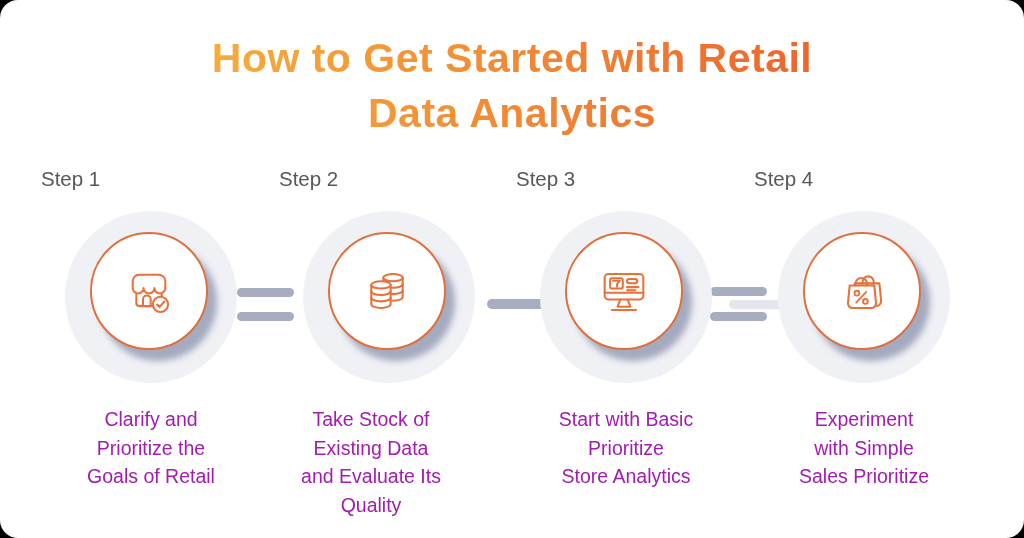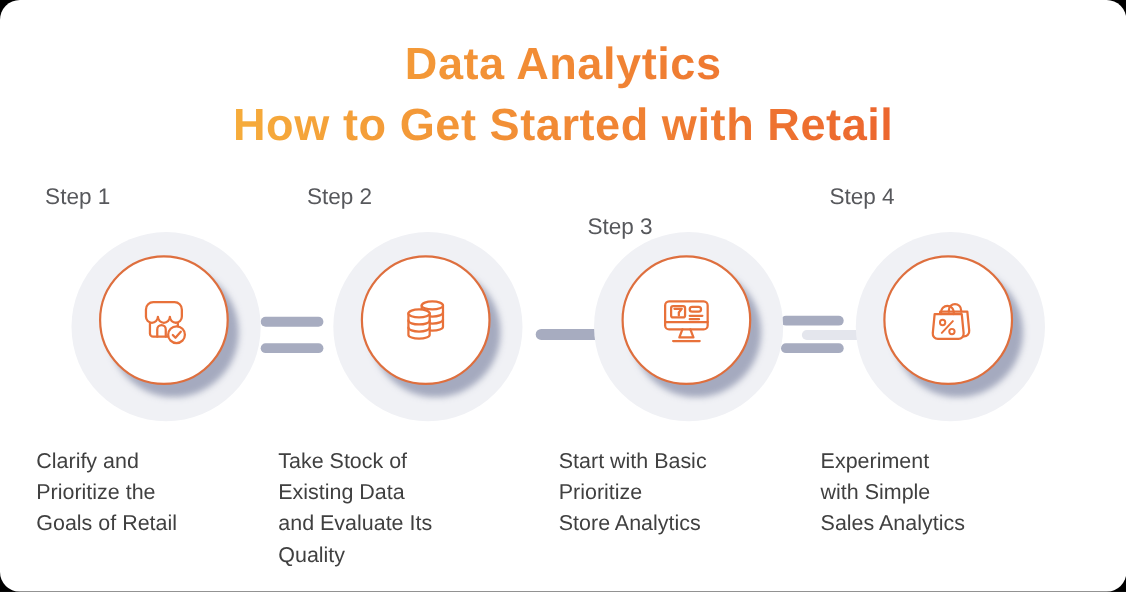--- a/index.html
+++ b/index.html
@@ -25,42 +25,42 @@
   }
   .inner-circle{
     position:absolute;left:25px;top:21px;width:114px;height:114px;border-radius:50%;
     background:#fff;border:2.6px solid #DE6F3E;
     box-shadow:9px 11px 6px rgba(146,152,178,0.8);
     display:flex;align-items:center;justify-content:center;
   }
   .icon{width:58px;height:58px;}
   .icon *{vector-effect:none;}
   .desc{
-    position:absolute;top:405px;width:236px;text-align:left;
-    font-size:19.5px;line-height:28.5px;font-weight:500;color:#404040;
+    position:absolute;top:405px;width:236px;text-align:center;
+    font-size:19.5px;line-height:28.5px;font-weight:500;color:#a21caf;
   }
   .desc span{display:block;}
   .bar{position:absolute;height:9px;border-radius:5px;background:#A7ACC0;}
   .bar.light{background:#E4E6ED;}
   
   .c1{left:41px;}  .c1c{left:65px;}
   .c2{left:279px;} .c2c{left:303px;}
-  .c3{left:534px;margin-top:28px;} .c3c{left:540px;}
+  .c3{left:516px;} .c3c{left:540px;}
   .c4{left:754px;} .c4c{left:778px;}
   .dsc1{left:33px;} .dsc2{left:253px;} .dsc3{left:508px;} .dsc4{left:746px;}
 </style>
 </head>
 <body>
 
 <div class="canvas">
 
   <div class="title-wrap">
     <div class="title-text">
+      <span class="title-line">How to Get Started with Retail</span>
       <span class="title-line">Data Analytics</span>
-      <span class="title-line">How to Get Started with Retail</span>
     </div>
   </div>
 
   <div class="bar" style="left:237px;top:288px;width:57px;"></div>
   <div class="bar" style="left:237px;top:312px;width:57px;"></div>
   <div class="bar" style="left:487px;top:299px;width:81px;height:10px;"></div>
   <div class="bar" style="left:710px;top:287px;width:57px;"></div>
   <div class="bar light" style="left:729px;top:300px;width:57px;"></div>
   <div class="bar" style="left:710px;top:312px;width:57px;"></div>
 
@@ -138,16 +138,16 @@
     <span>Quality</span>
   </div>
   <div class="desc dsc3">
     <span>Start with Basic</span>
     <span>Prioritize</span>
     <span>Store Analytics</span>
   </div>
   <div class="desc dsc4">
     <span>Experiment</span>
     <span>with Simple</span>
-    <span>Sales Analytics</span>
+    <span>Sales Prioritize</span>
   </div>
 
 </div>
 
 </body></html>

